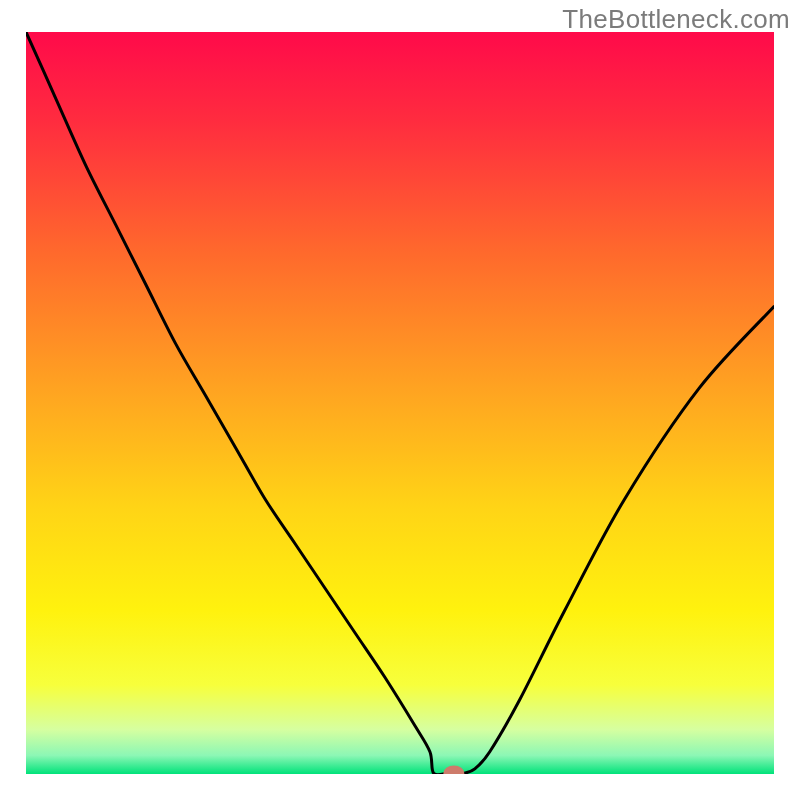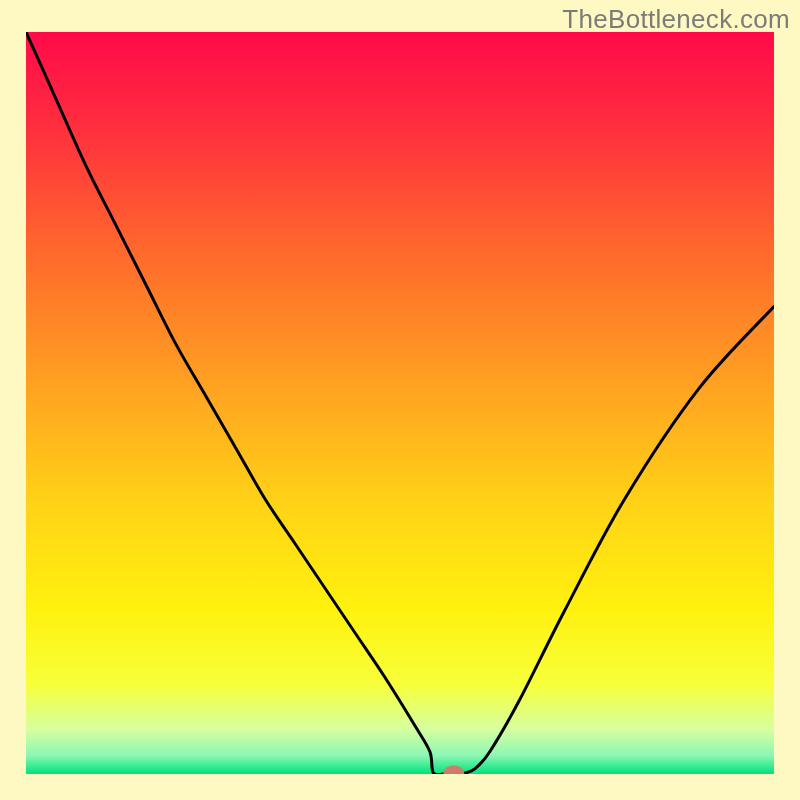--- a/index.html
+++ b/index.html
@@ -8,21 +8,21 @@
     width: 800px;
     height: 800px;
     background: #000;
     overflow: hidden;
     font-family: Arial, Helvetica, sans-serif;
   }
   .frame {
     position: relative;
     width: 800px;
     height: 800px;
-    background: #fef9c3;
+    background: #ffffff;
   }
   .watermark {
     position: absolute;
     top: 4px;
     right: 10px;
     font-size: 26px;
     font-weight: 400;
     color: #7b7b7b;
     letter-spacing: 0.3px;
     z-index: 10;

